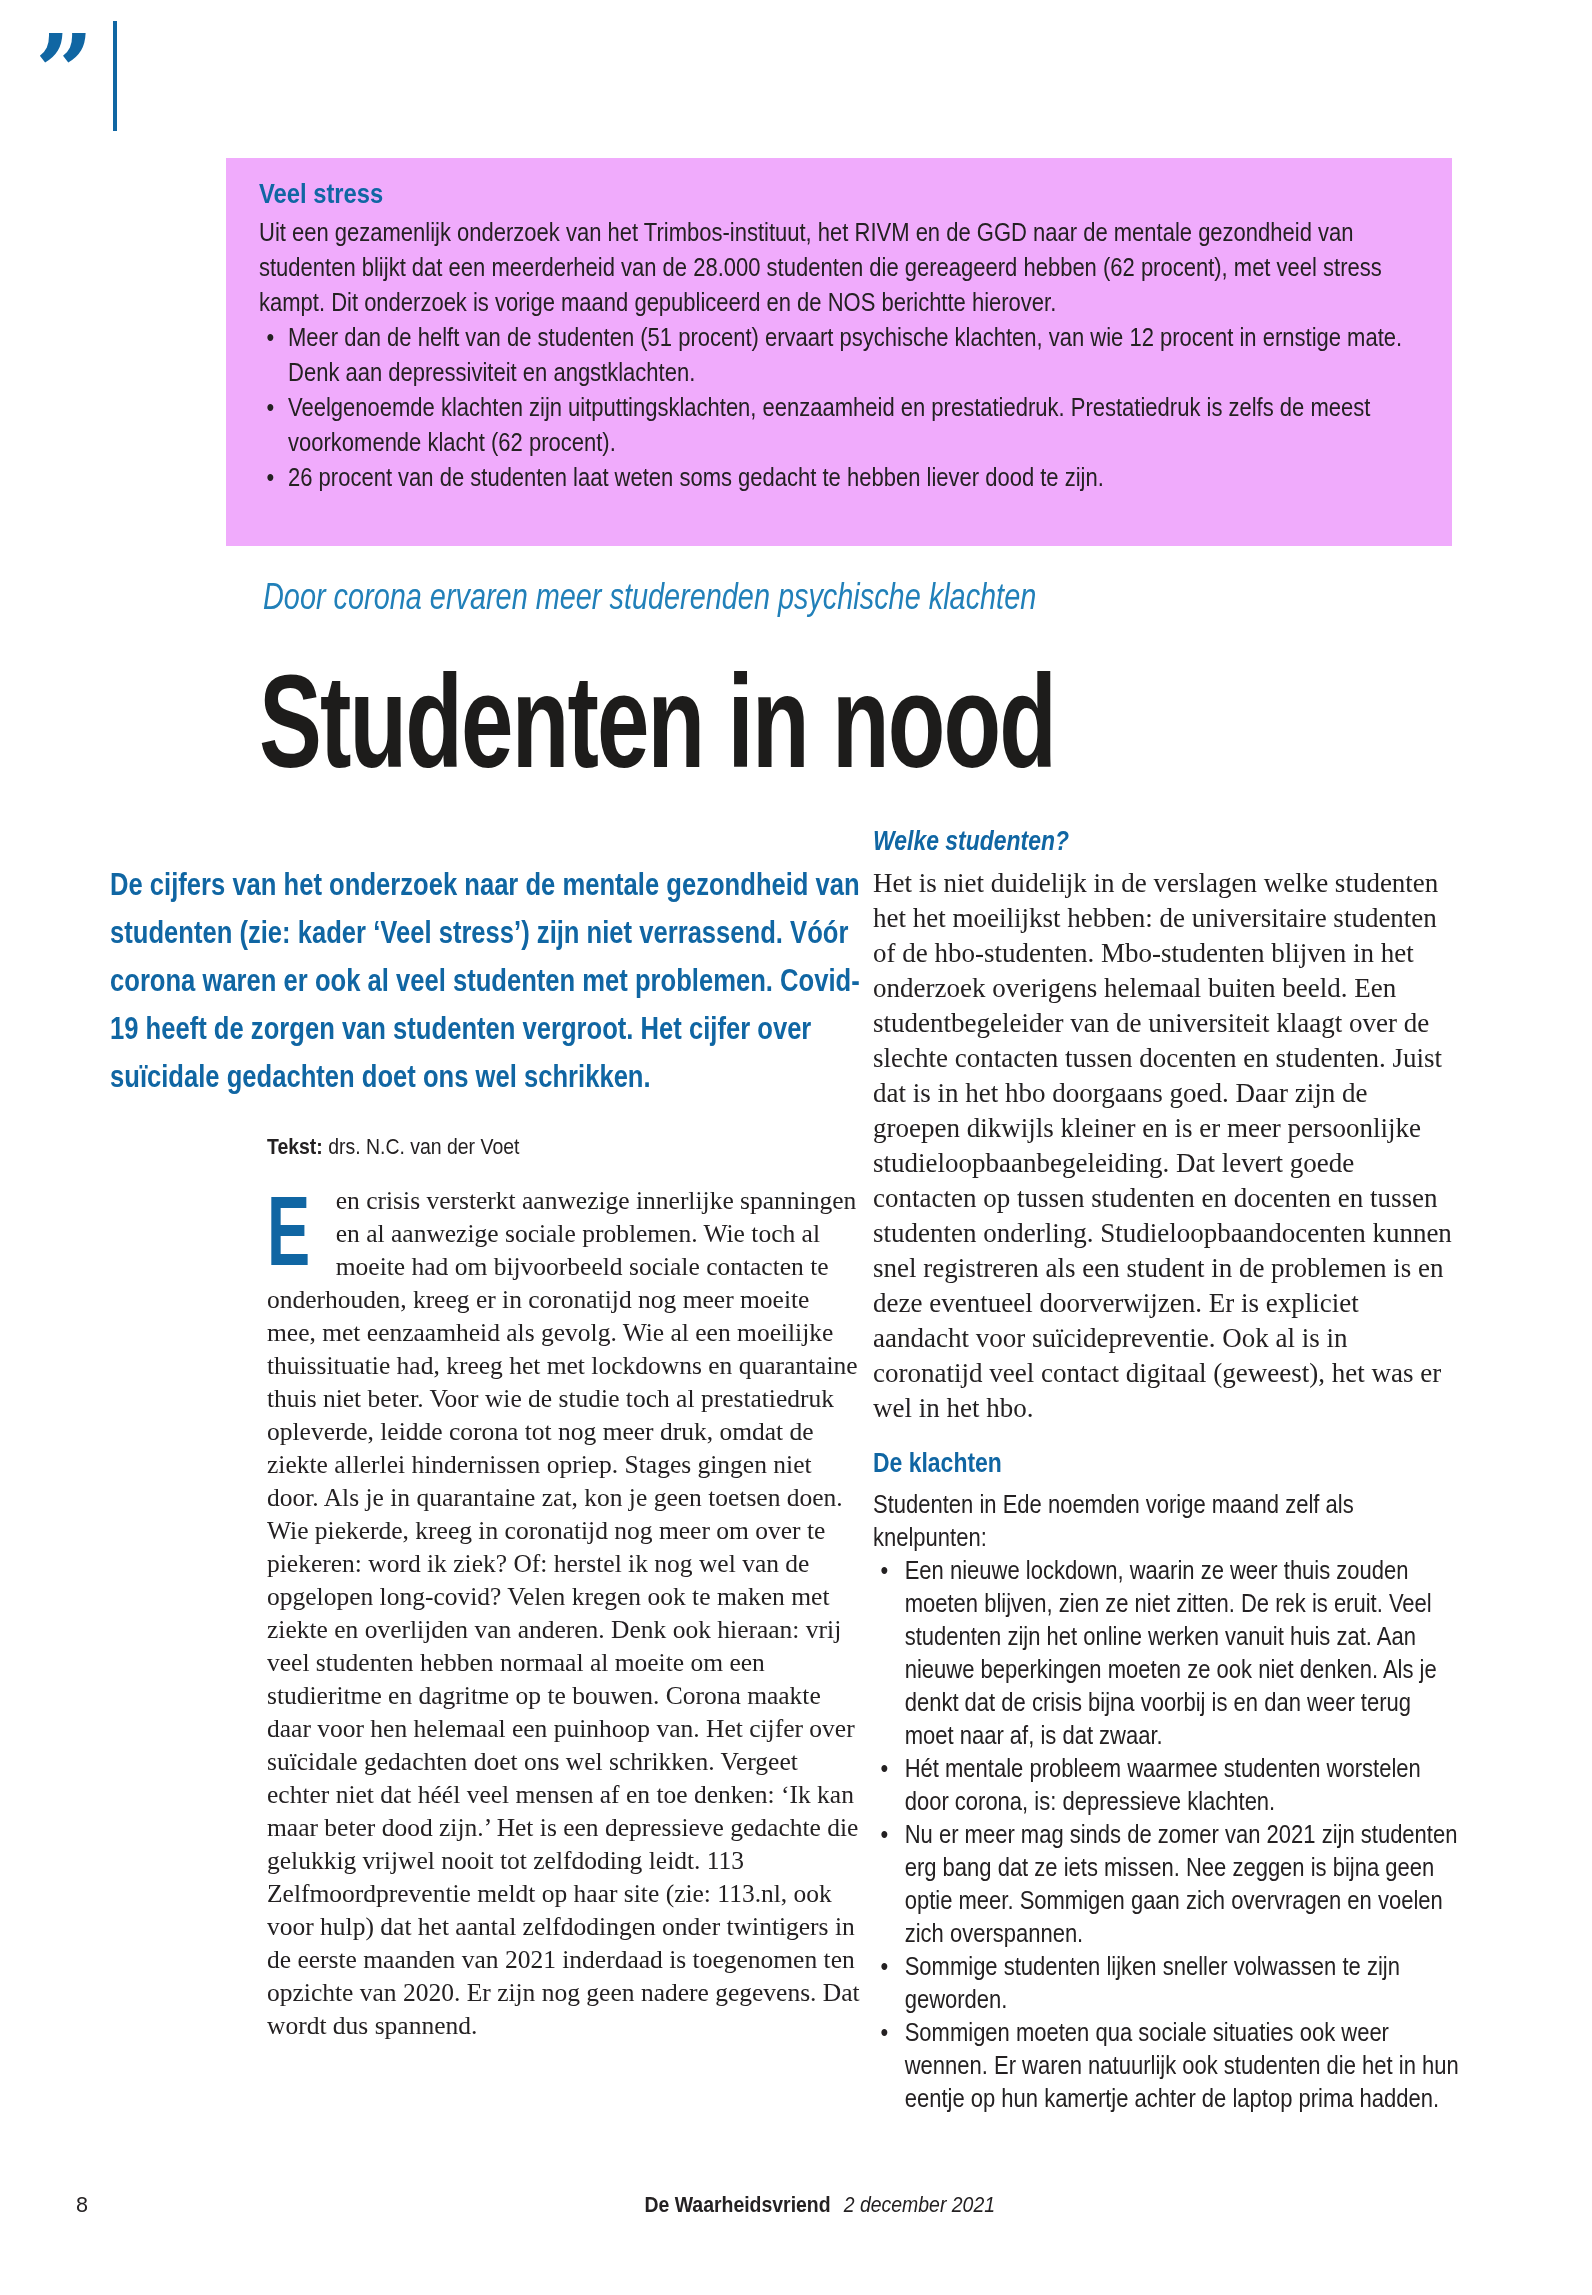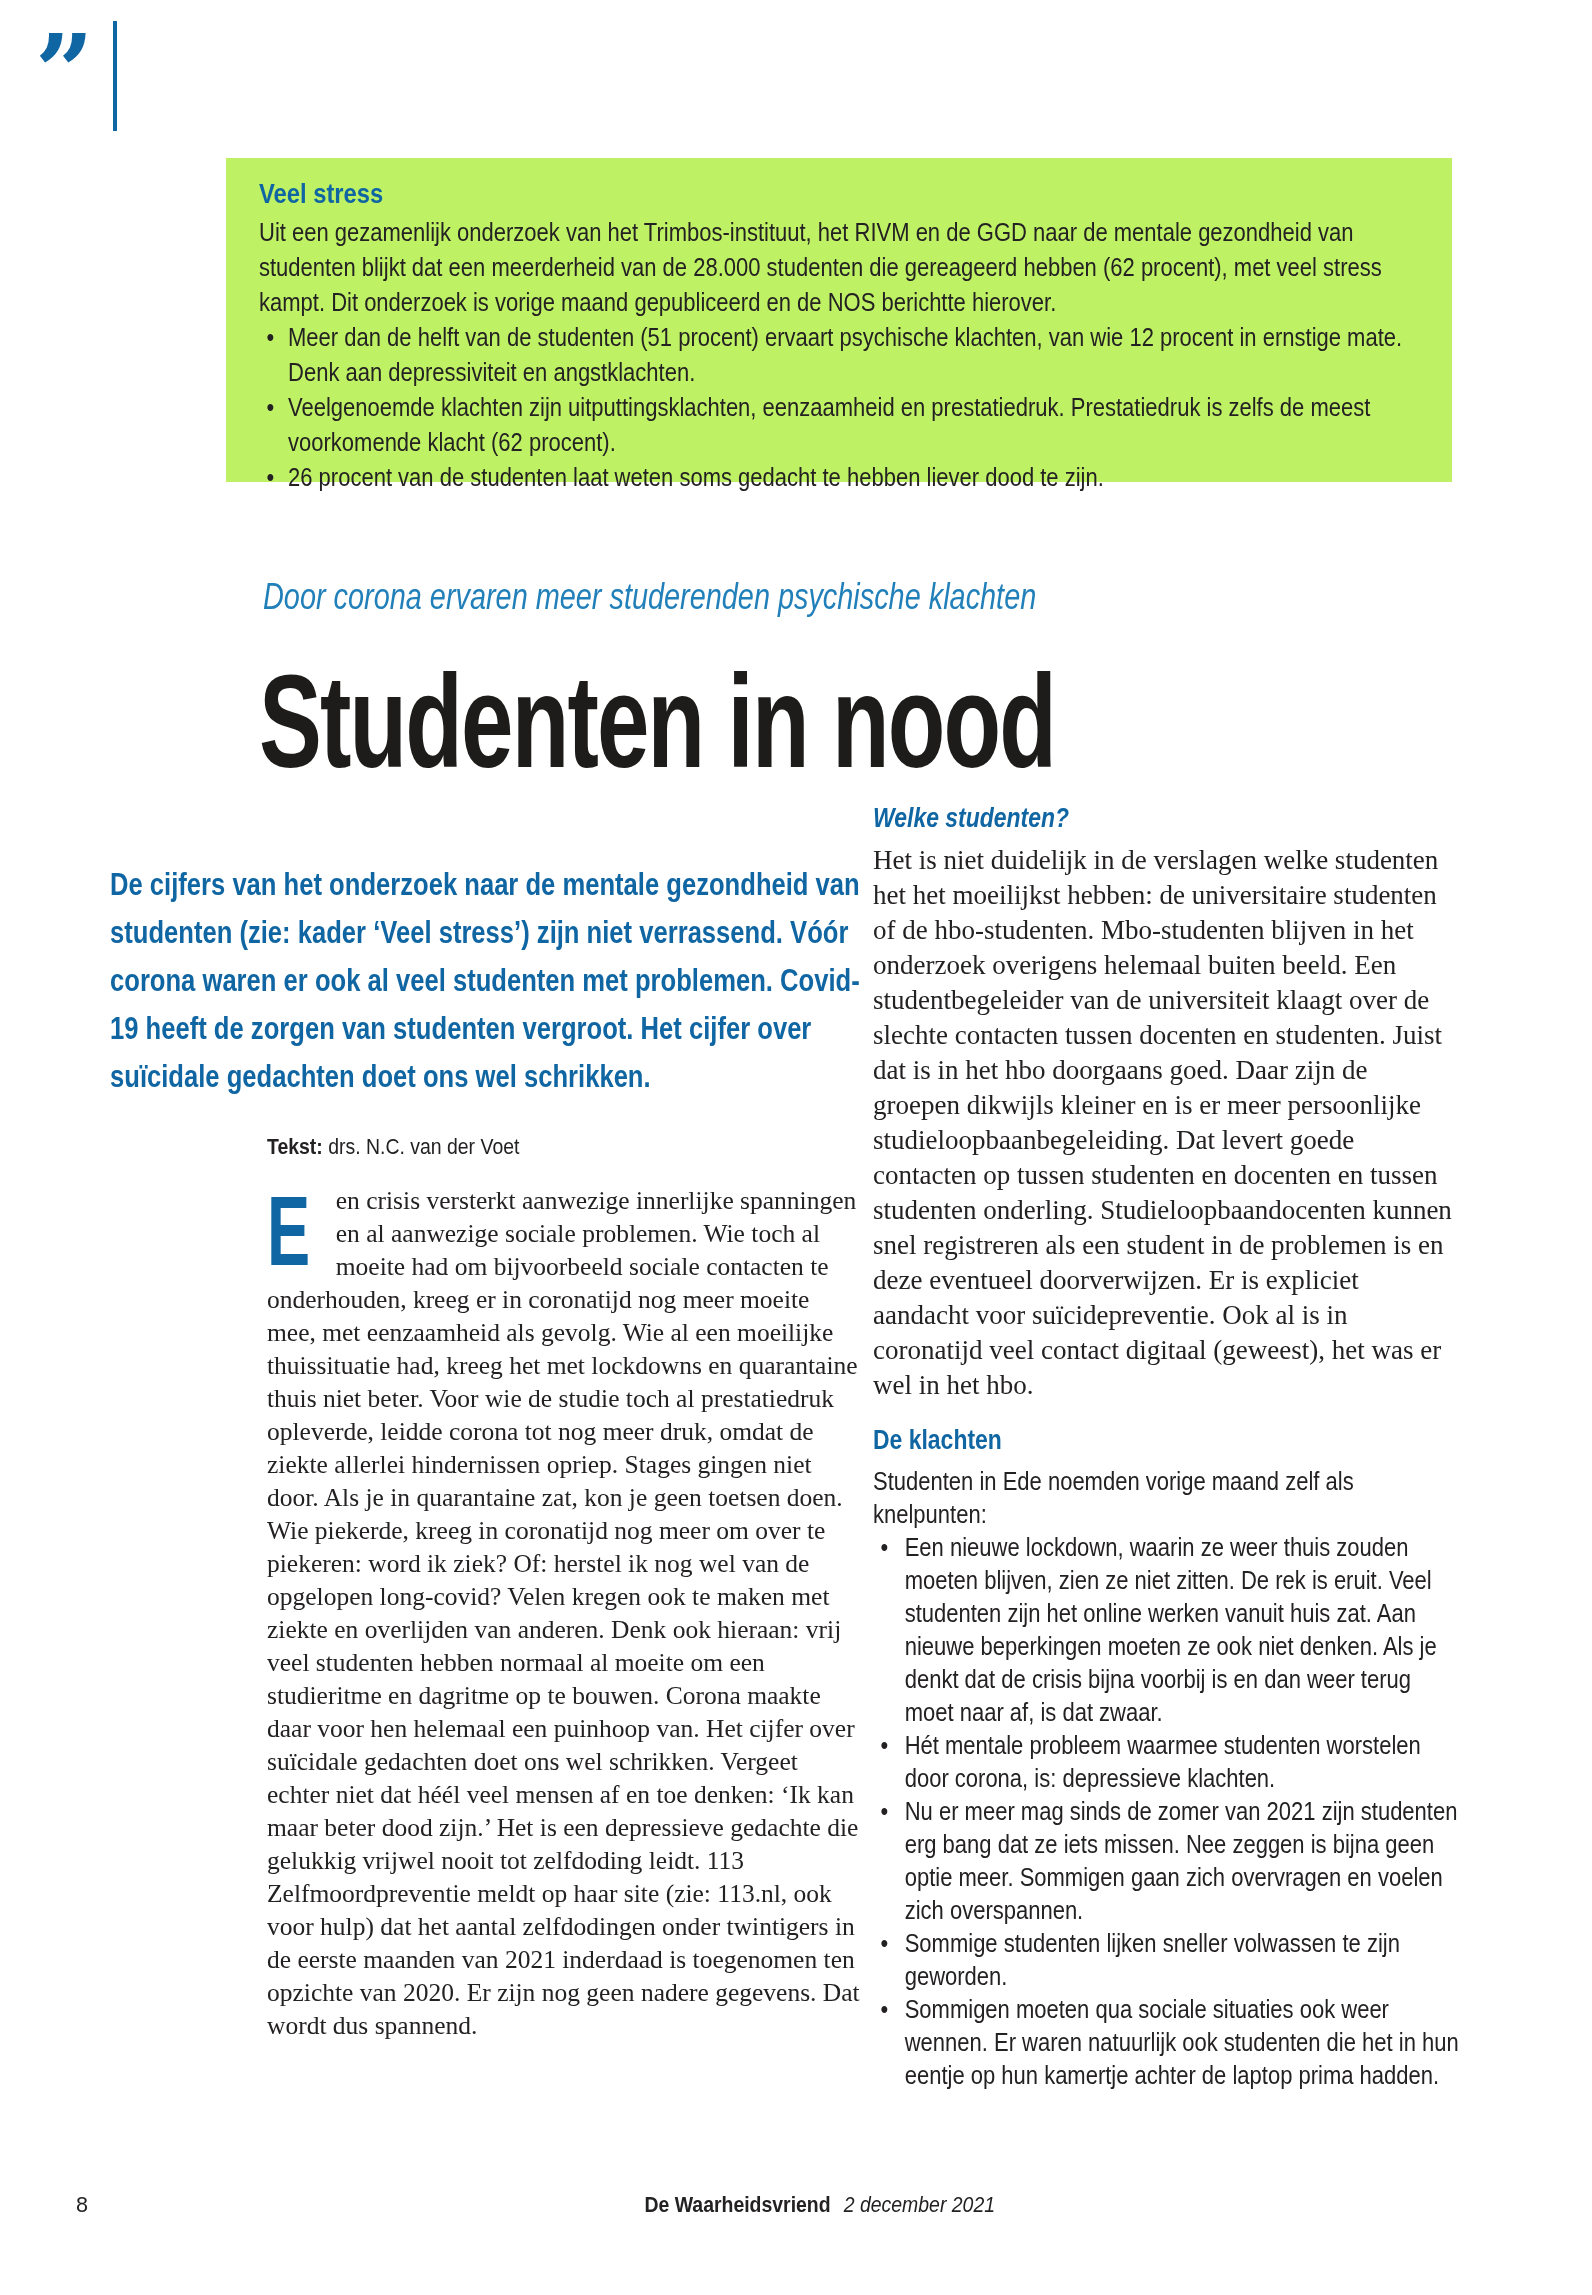--- a/index.html
+++ b/index.html
@@ -12,21 +12,21 @@
 
   
   .quote {
     position:absolute; left:35px; top:52px;
     font-family:"DejaVu Serif", serif; font-weight:bold;
     font-size:102px; line-height:0.4; color:#1066a3;
   }
   .vline { position:absolute; left:113px; top:21px; width:3.5px; height:110px; background:#1066a3; }
 
   
-  .stress-box { position:absolute; left:226px; top:158px; width:1226px; height:324px; background:#bef264; }
+  .stress-box { position:absolute; left:226px; top:158px; width:1226px; height:388px; background:#f0abfc; }
   .stress-inner {
     position:absolute; left:33px; top:21px; width:1317px;
     transform:scaleX(0.88); transform-origin:0 0;
   }
   .stress-title { margin:0 0 5.2px 0; font-size:27px; font-weight:bold; color:#1066a3; }
   .stress-text { margin:0; font-size:25px; line-height:35px; }
   .stress-bullets { margin:0; padding:0; list-style:none; font-size:25px; line-height:35px; }
   .stress-bullets li { position:relative; padding-left:33px; }
   .stress-bullets li::before { content:"\2022"; position:absolute; left:8.6px; }
 
@@ -62,21 +62,21 @@
     font-family:"Liberation Serif", serif; font-size:25.5px; line-height:33px;
   }
   .dropcap {
     float:left; font-family:"Liberation Sans", sans-serif; font-weight:bold;
     font-size:98px; line-height:85px; color:#1066a3;
     transform:scaleX(0.66); transform-origin:0 0;
     margin:5.2px -8.6px 0 0; padding-right:12px;
   }
 
   
-  .col-right { position:absolute; left:873px; top:803px; width:587px; }
+  .col-right { position:absolute; left:873px; top:826px; width:587px; }
   .h-blue {
     margin:0 0 8.6px 0; font-size:27px; font-weight:bold; color:#1066a3;
     transform:scaleX(0.85); transform-origin:0 0; white-space:nowrap;
   }
   .h-italic { font-style:italic; }
   .serif-para {
     margin:0 0 22.4px 0; font-family:"Liberation Serif", serif;
     font-size:27px; line-height:35px;
   }
   .sans-block {

